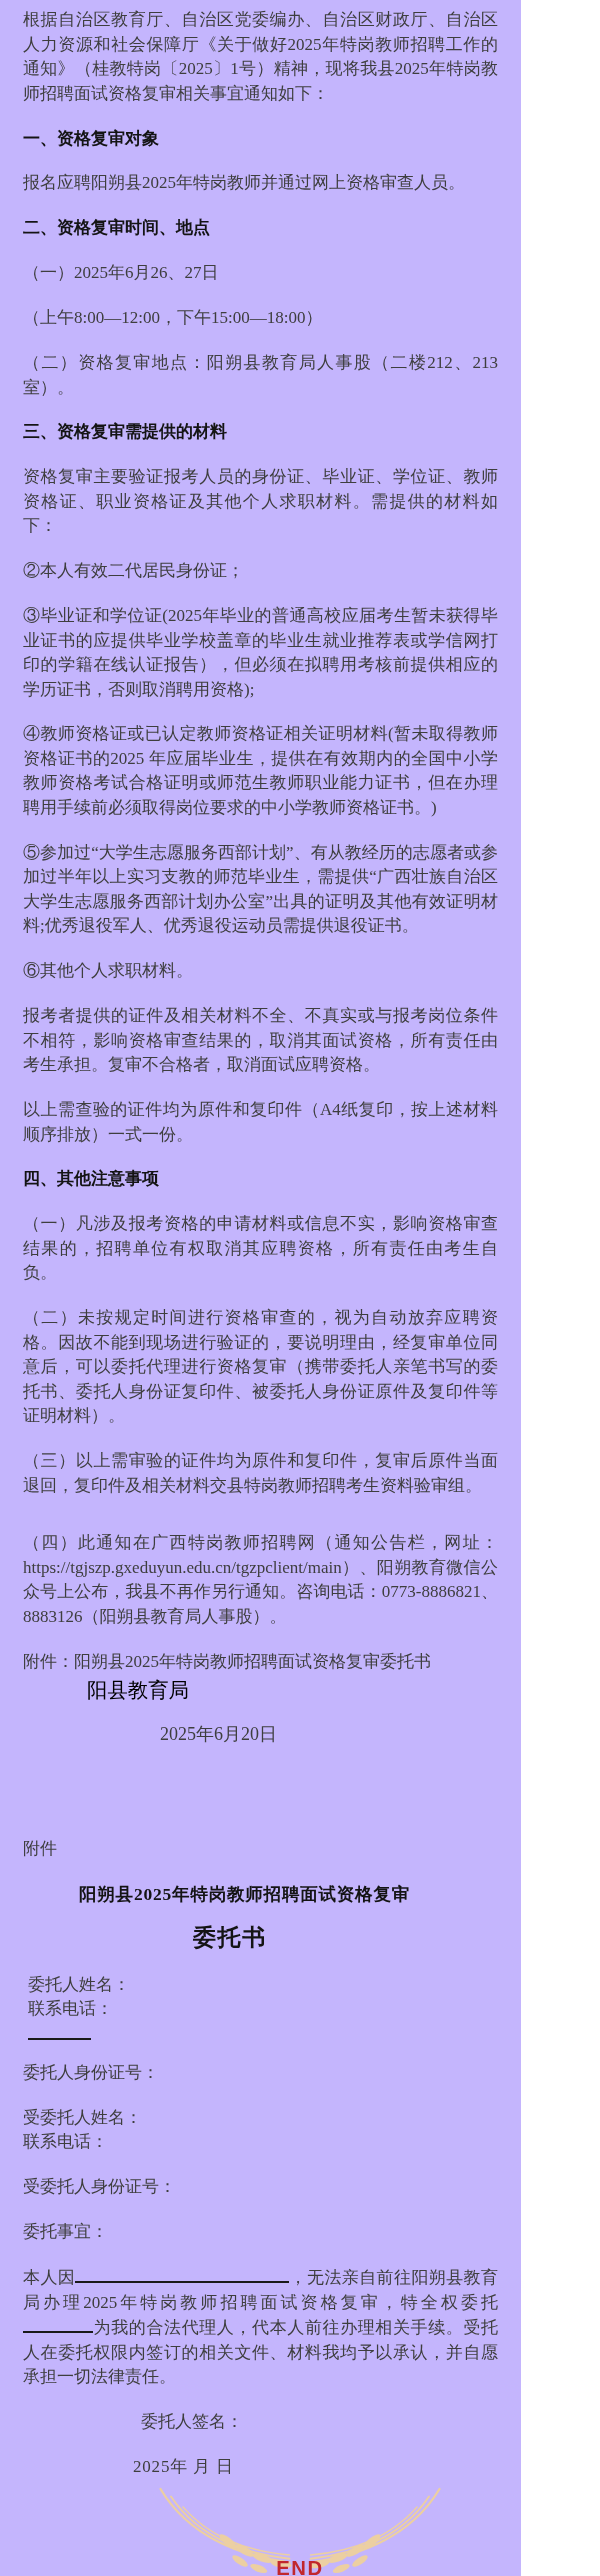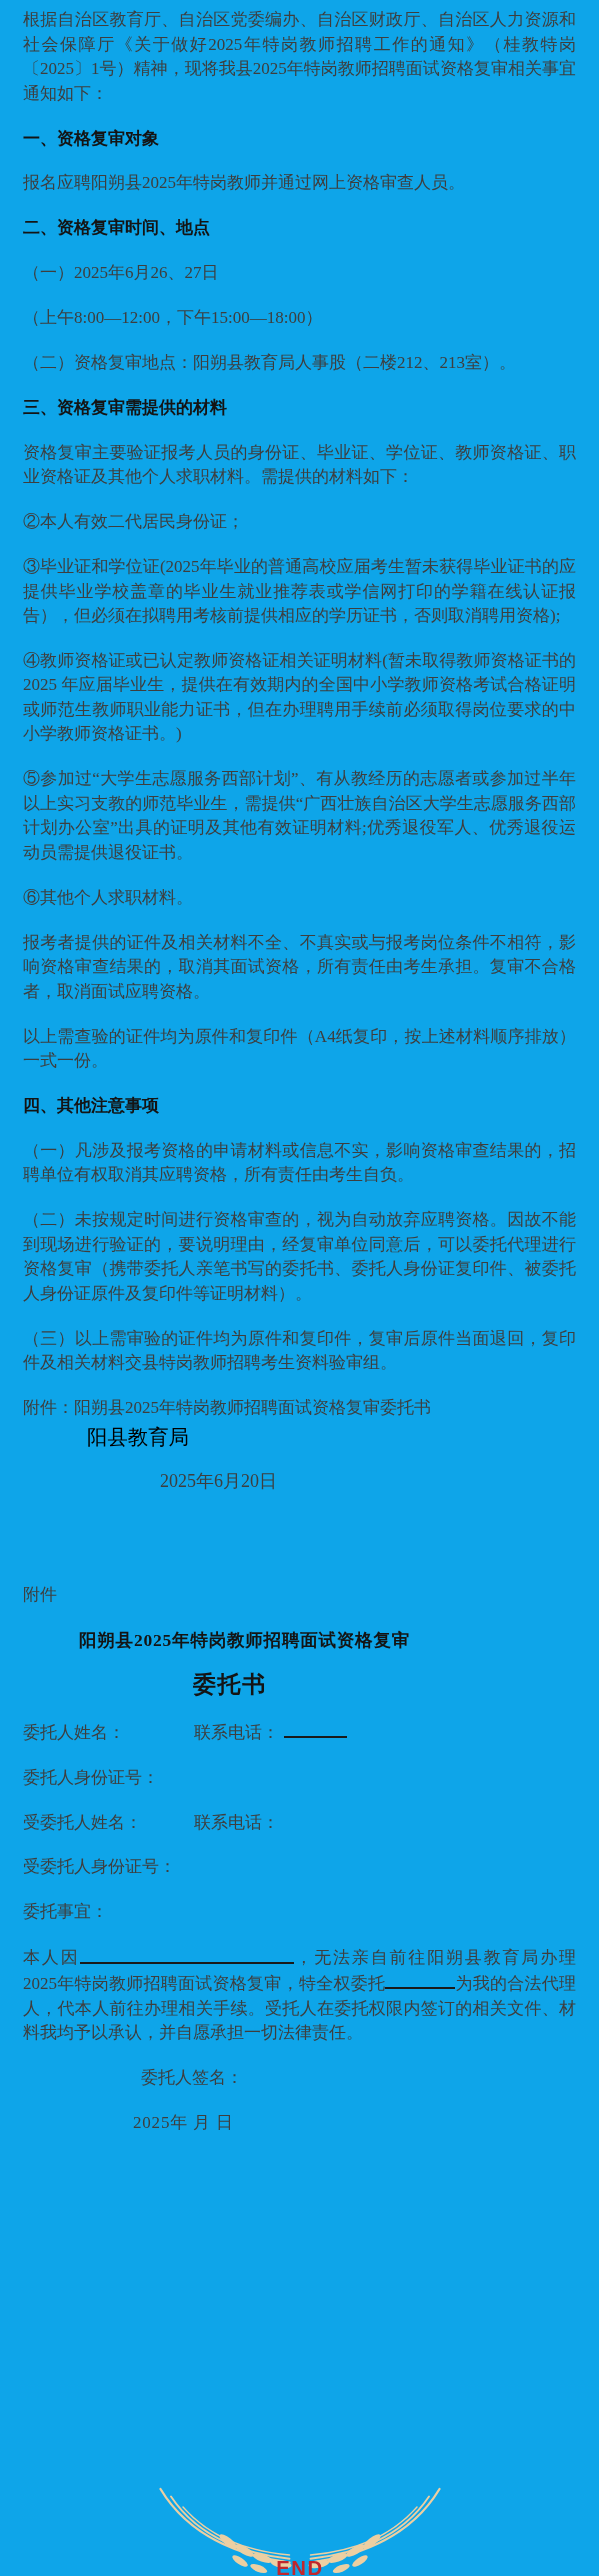--- a/index.html
+++ b/index.html
@@ -1,19 +1,19 @@
 <!DOCTYPE html>
 <html style="font-size:13px"><head>
 <meta charset="utf-8">
 <style>
   html,body{margin:0;padding:0;background:#ffffff;}
   .page{
     position:relative;
-    width:599px;height:2576px;
-    background:#0ea5e9;
+    width:521px;height:2576px;
+    background:#c4b5fd;
     overflow:hidden;
     font-family:"Liberation Serif","DejaVu Serif",serif;
     color:#3e3e3e;
     box-sizing:border-box;
     padding:8.2px 23px 0 23px;
   }
   p{
     font-size:17px;
     line-height:24.5px;
     margin:0 0 20.4px 0;
@@ -55,20 +55,21 @@
     font-size:23px;
     letter-spacing:1.6px;
     text-align:center;
   }
   .form-row{
     display:flex;
     align-items:baseline;
     font-size:17px;
     line-height:24.5px;
     margin-bottom:20.4px;
+    flex-direction:column;
   }
   .c1{width:171px;flex:none;}
   .blank{
     display:inline-block;
     border-bottom:2.4px solid #1a1a1a;
     height:16.3px;
     vertical-align:baseline;
   }
   .blank-phone{width:63px;margin-left:4.9px;}
   .b1{width:214px;border-bottom-width:2px;}
@@ -105,20 +106,21 @@
   <p>④教师资格证或已认定教师资格证相关证明材料(暂未取得教师资格证书的2025 年应届毕业生，提供在有效期内的全国中小学教师资格考试合格证明或师范生教师职业能力证书，但在办理聘用手续前必须取得岗位要求的中小学教师资格证书。)</p>
   <p>⑤参加过“大学生志愿服务西部计划”、有从教经历的志愿者或参加过半年以上实习支教的师范毕业生，需提供“广西壮族自治区大学生志愿服务西部计划办公室”出具的证明及其他有效证明材料;优秀退役军人、优秀退役运动员需提供退役证书。</p>
   <p>⑥其他个人求职材料。</p>
   <p>报考者提供的证件及相关材料不全、不真实或与报考岗位条件不相符，影响资格审查结果的，取消其面试资格，所有责任由考生承担。复审不合格者，取消面试应聘资格。</p>
   <p>以上需查验的证件均为原件和复印件（A4纸复印，按上述材料顺序排放）一式一份。</p>
 
   <p class="h">四、其他注意事项</p>
   <p>（一）凡涉及报考资格的申请材料或信息不实，影响资格审查结果的，招聘单位有权取消其应聘资格，所有责任由考生自负。</p>
   <p>（二）未按规定时间进行资格审查的，视为自动放弃应聘资格。因故不能到现场进行验证的，要说明理由，经复审单位同意后，可以委托代理进行资格复审（携带委托人亲笔书写的委托书、委托人身份证复印件、被委托人身份证原件及复印件等证明材料）。</p>
   <p>（三）以上需审验的证件均为原件和复印件，复审后原件当面退回，复印件及相关材料交县特岗教师招聘考生资料验审组。</p>
+  <p class="m4">（四）此通知在广西特岗教师招聘网（通知公告栏，网址：https://tgjszp.gxeduyun.edu.cn/tgzpclient/main）、阳朔教育微信公众号上公布，我县不再作另行通知。咨询电话：0773-8886821、8883126（阳朔县教育局人事股）。</p>
 
   <p class="attach-ref">附件：阳朔县2025年特岗教师招聘面试资格复审委托书</p>
 
   <p class="issuer">阳县教育局</p>
   <p class="issue-date">2025年6月20日</p>
 
   <p class="attach-label">附件</p>
   <p class="attach-title">阳朔县2025年特岗教师招聘面试资格复审</p>
   <p class="attach-subtitle">委托书</p>
 

